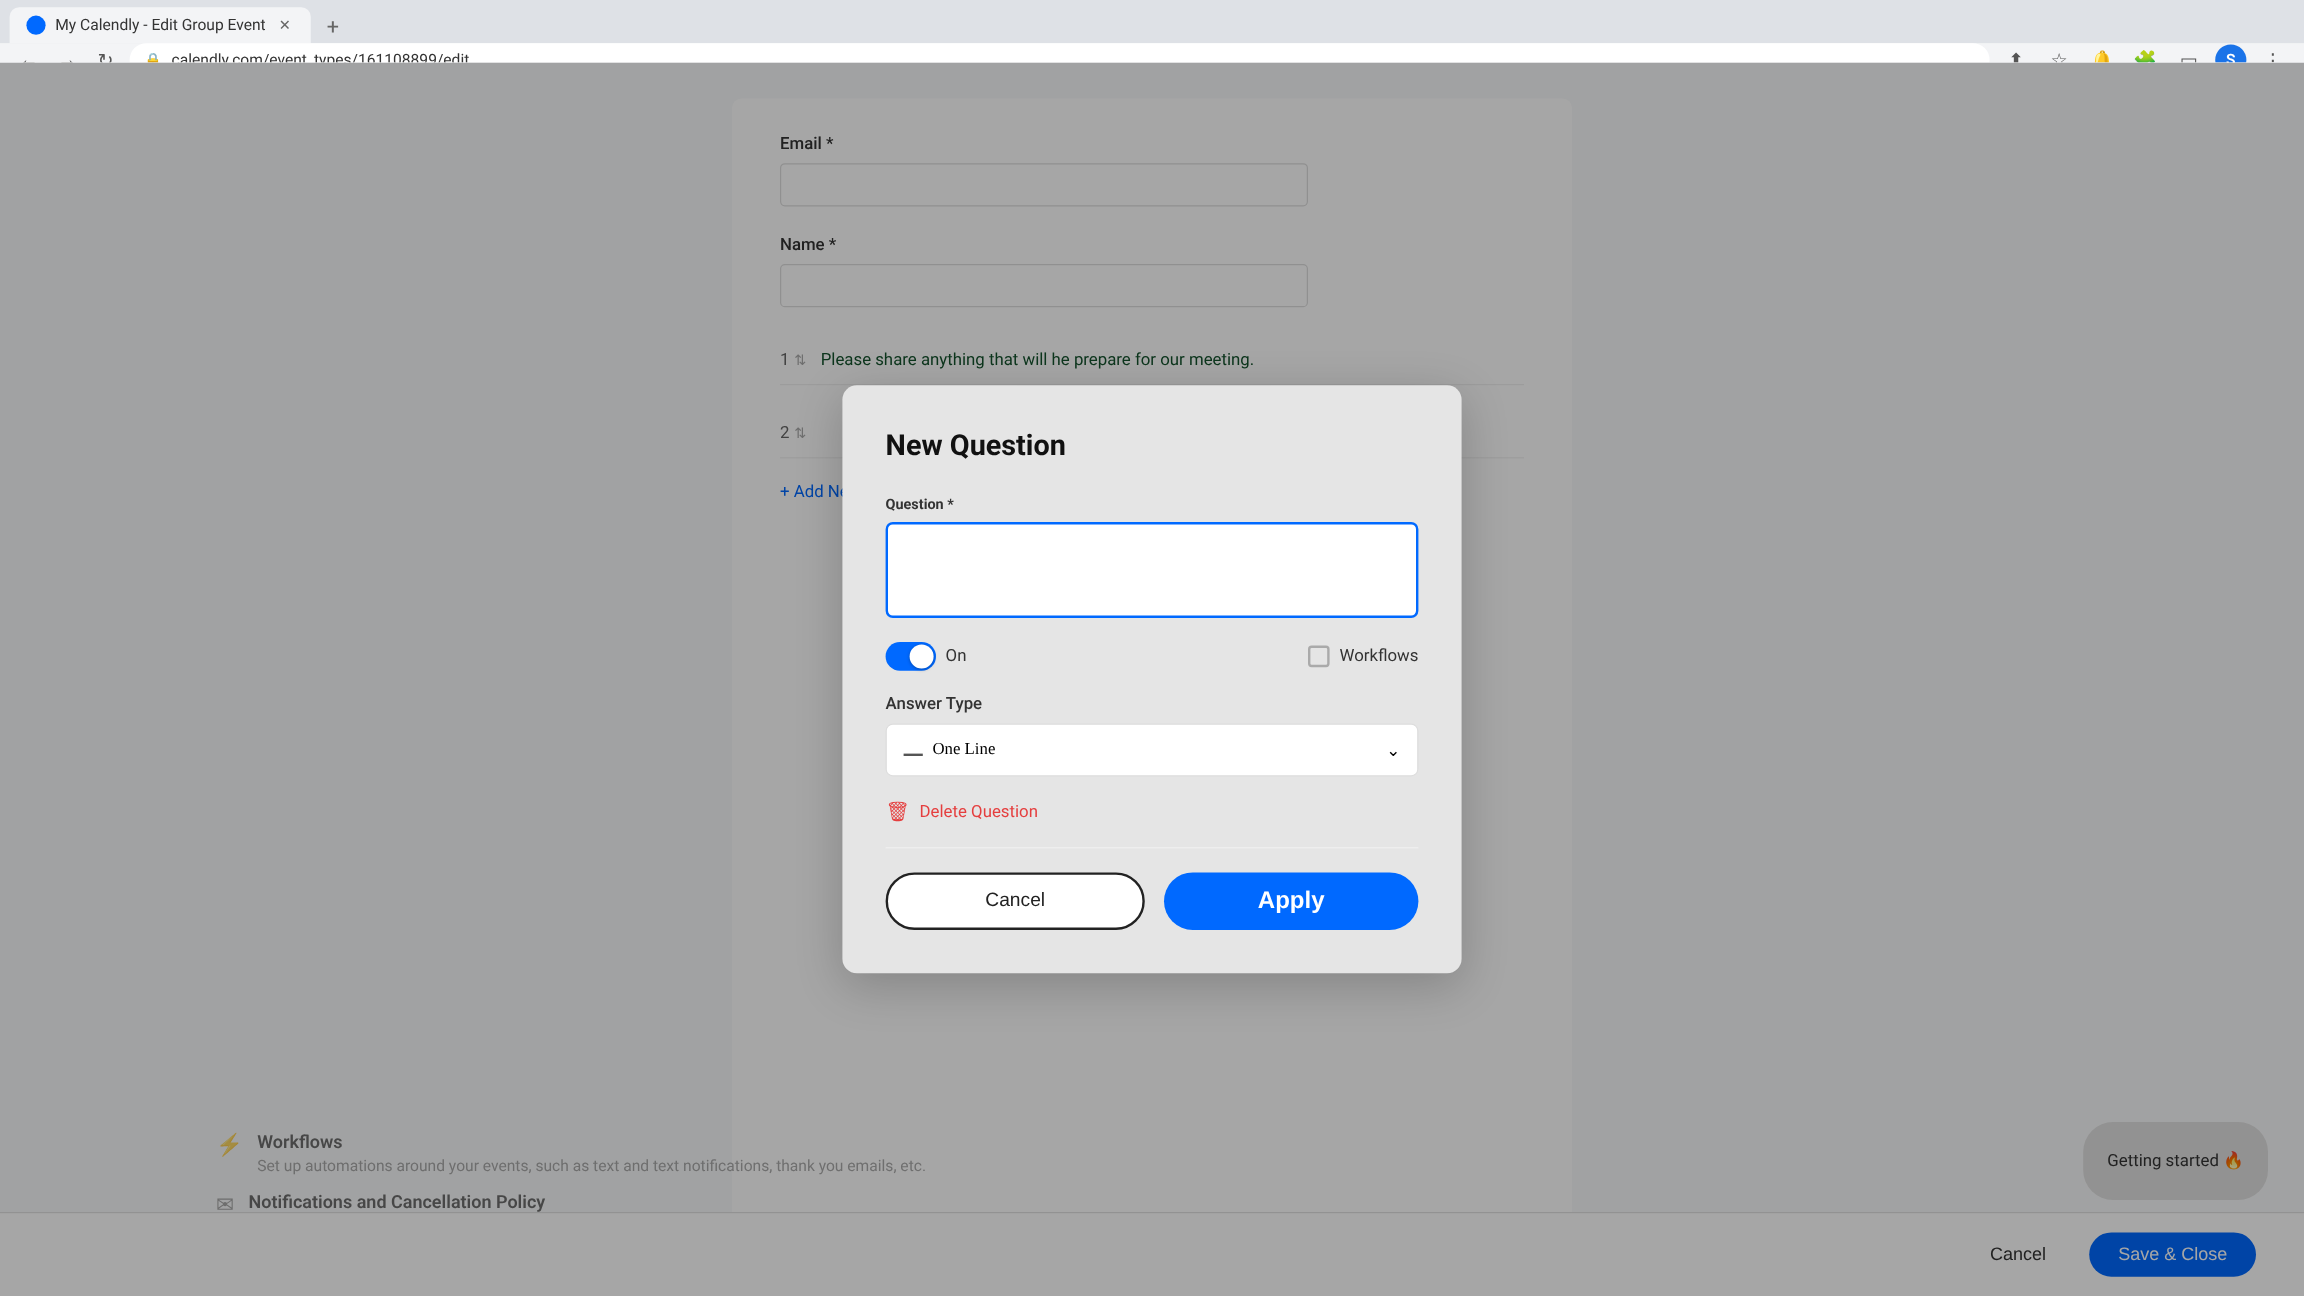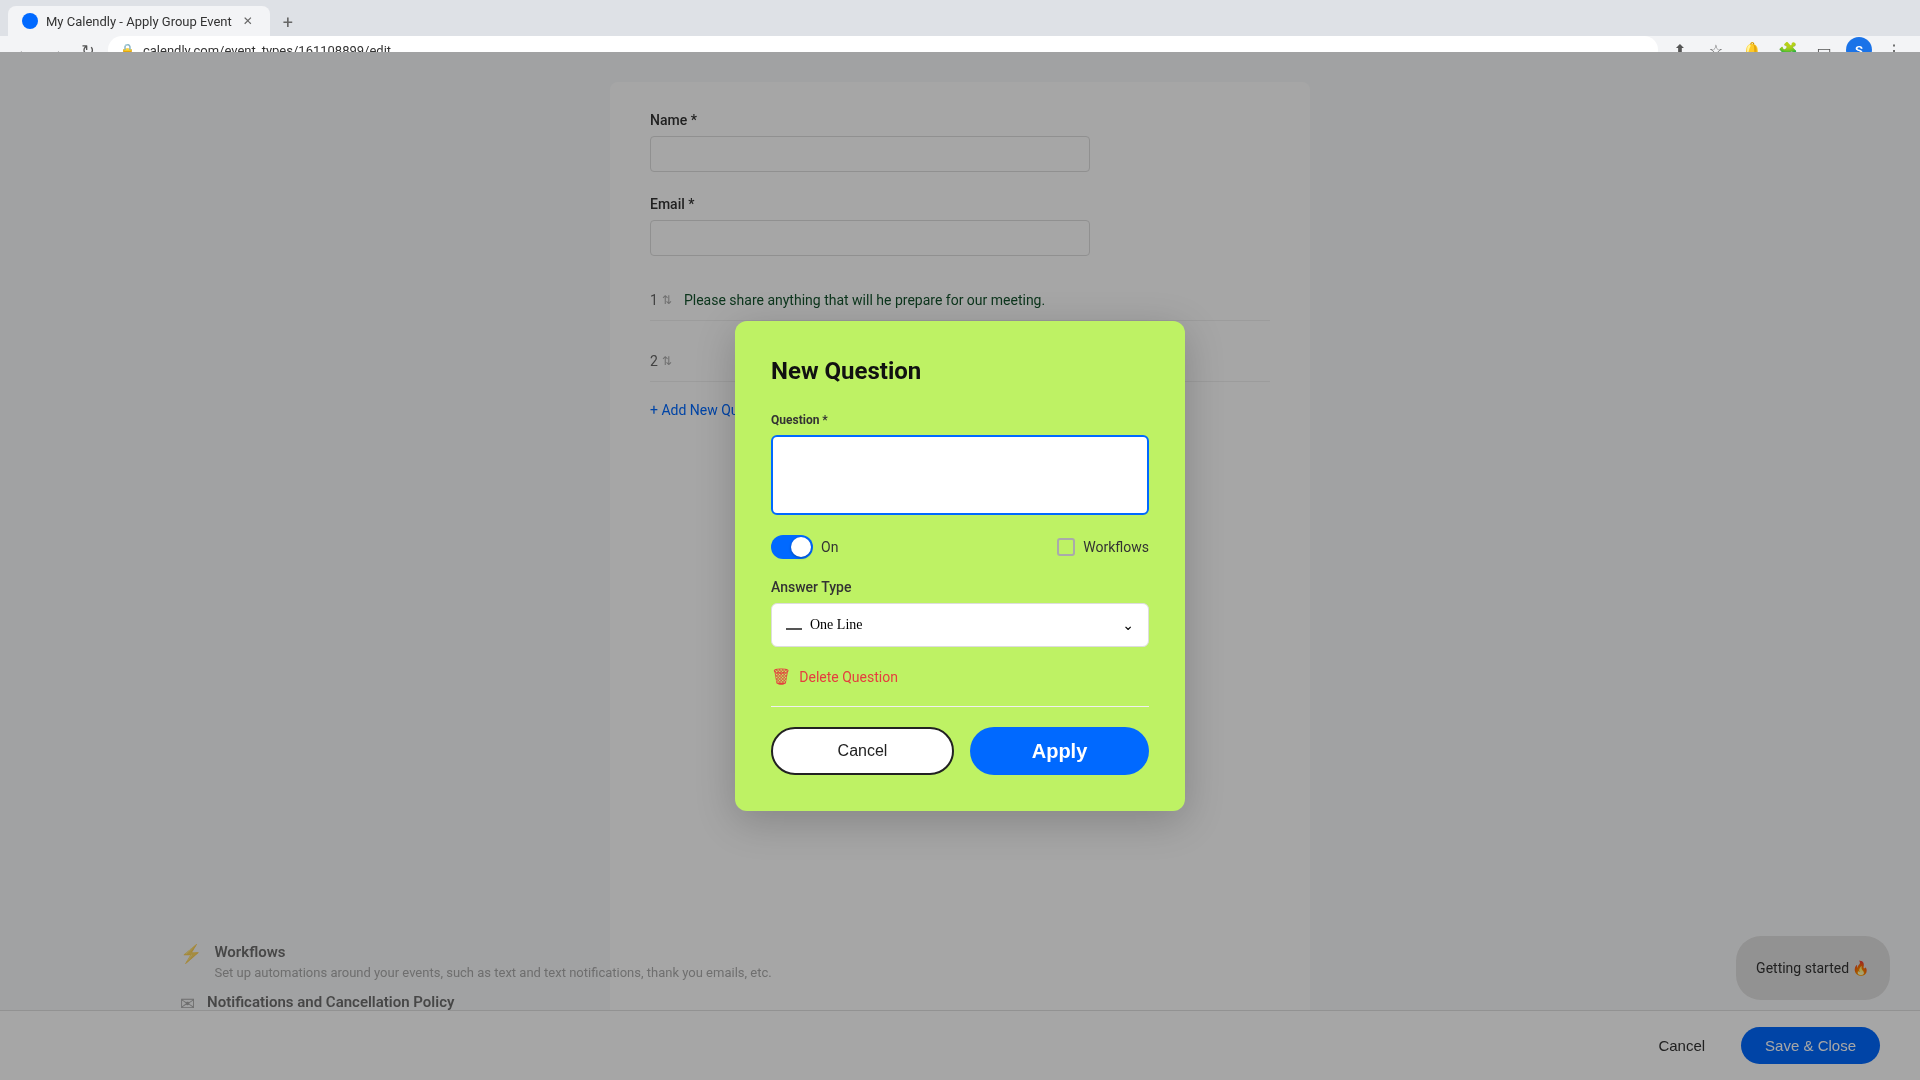--- a/index.html
+++ b/index.html
@@ -299,23 +299,23 @@
       background: rgba(0,0,0,0.35);
       z-index: 10;
     }
 
     
     .modal {
       position: absolute;
       top: 50%;
       left: 50%;
       transform: translate(-50%, -50%);
-      background: #bef264;
+      background: #e5e5e5;
       border-radius: 12px;
-      width: 450px;
+      width: 516px;
       padding: 36px 36px 36px 36px;
       z-index: 20;
       box-shadow: 0 10px 40px rgba(0,0,0,0.2);
     }
     .modal-title {
       font-size: 24px;
       font-weight: 700;
       color: #111;
       margin-bottom: 28px;
     }
@@ -481,21 +481,21 @@
       z-index: 5;
     }
   </style>
 </head>
 <body>
 
 <div class="browser-chrome">
   <div class="browser-tabs">
     <div class="browser-tab">
       <div class="tab-favicon"></div>
-      <span class="tab-title">My Calendly - Apply Group Event</span>
+      <span class="tab-title">My Calendly - Edit Group Event</span>
       <div class="tab-close">✕</div>
     </div>
     <div class="tab-new">+</div>
   </div>
   <div class="browser-toolbar">
     <div class="nav-btn">←</div>
     <div class="nav-btn">→</div>
     <div class="nav-btn">↻</div>
     <div class="address-bar">
       <span class="lock-icon">🔒</span>
@@ -511,25 +511,25 @@
       <div class="toolbar-action-btn">⋮</div>
     </div>
   </div>
 </div>
 
 <div class="page-content">
 
   <div class="bg-form">
     <div class="form-container">
       <div class="form-field">
+        <div class="form-label">Email *</div>
+        <input class="form-input" type="text" style="">
+      </div>
+      <div class="form-field">
         <div class="form-label">Name *</div>
-        <input class="form-input" type="text" style="">
-      </div>
-      <div class="form-field">
-        <div class="form-label">Email *</div>
         <input class="form-input" type="text" style="">
       </div>
       <div class="question-item">
         <div class="question-num">
           <span>1</span>
           <span style="font-size:12px;color:#aaa;">⇅</span>
         </div>
         <div class="question-text">Please share anything that will he prepare for our meeting.</div>
       </div>
       <div class="question-item">

